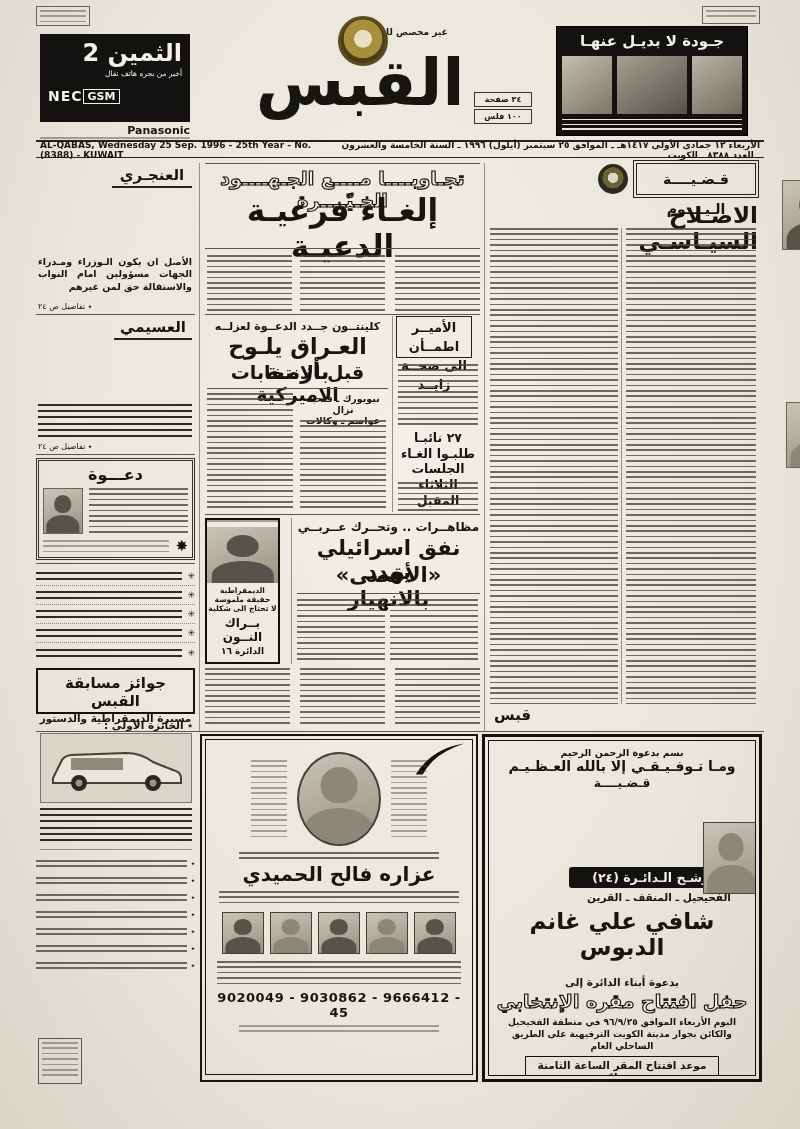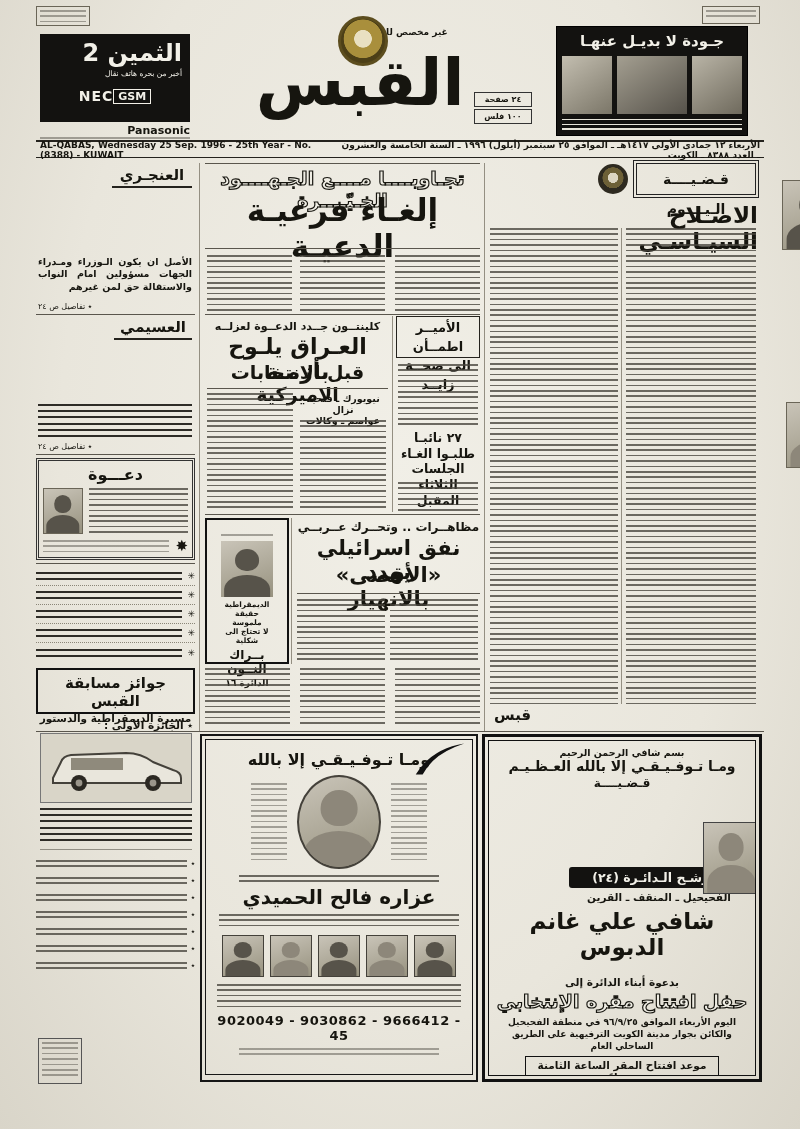--- a/index.html
+++ b/index.html
@@ -37,21 +37,21 @@
       <div class="ft lt" style="height:100%"></div>
     </div>
   <div class="abs" style="left:702px;top:6px;width:58px;height:18px;border:1px solid #6a6557;padding:3px">
       <div class="ft lt" style="height:100%"></div>
     </div>
   <div class="abs b center" style="left:348px;top:27px;width:124px;font-size:9px">غير مخصص للبيع</div>
 
   <div class="abs blackbox" style="left:40px;top:34px;width:150px;height:88px;padding:5px 8px">
     <div class="b" style="font-size:24px;text-align:right">الثمين 2</div>
     <div style="font-size:7.5px;text-align:right;margin-top:2px">أخبر من بحره هاتف نقال</div>
-    <div style="display:flex;justify-content:center;align-items:flex-end;margin-top:10px" dir="ltr">
+    <div style="display:flex;justify-content:flex-start;align-items:flex-end;margin-top:10px" dir="ltr">
       <span class="b" style="font-size:14px;letter-spacing:1px">NEC</span>
       <span class="b" style="font-size:11px;border:1px solid #f2f0e8;padding:0 4px">GSM</span>
     </div>
   </div>
   <div class="abs b" style="left:40px;top:124px;width:150px;font-size:11px;text-align:right" dir="ltr">Panasonic</div>
   <div class="abs ft lt" style="left:40px;top:137px;width:150px;height:5px"></div>
 
   <div class="abs seal gold" style="left:338px;top:16px;width:50px;height:50px"></div>
   <div class="abs b center" style="left:250px;top:48px;width:220px;font-size:64px;line-height:1.1">القبس</div>
   <div class="abs" style="left:474px;top:92px;width:58px">
@@ -101,30 +101,30 @@
   <div class="abs b center" style="left:207px;top:334px;width:181px;font-size:22px">العـراق يلـوح بأزمـة</div>
   <div class="abs b center" style="left:207px;top:361px;width:181px;font-size:19px">قبل الانتخابات الاميركية</div>
   <div class="hr" style="left:207px;top:388px;width:181px"></div>
   <div class="abs b center" style="left:300px;top:393px;width:86px;font-size:9.5px">
     <div>نيويورك ـ فتحية نزال</div>
     <div>عواصم ـ وكالات</div>
   </div>
   <div class="abs ft" style="left:300px;top:420px;width:86px;height:92px"></div>
   <div class="abs ft" style="left:207px;top:393px;width:86px;height:119px"></div>
 
-  <div class="abs b center" style="left:396px;top:316px;width:84px;height:42px;border:1.5px solid #24221d;font-size:13px;line-height:1.45;padding-top:2px">
+  <div class="abs b center" style="left:396px;top:316px;width:76px;height:42px;border:1.5px solid #24221d;font-size:13px;line-height:1.45;padding-top:2px">
     <div>الأميــر اطمــأن</div>
     <div>الى صحــة زايــد</div>
   </div>
   <div class="abs ft" style="left:398px;top:364px;width:80px;height:62px"></div>
   <div class="abs b center" style="left:396px;top:430px;width:84px;font-size:12.5px;line-height:1.25">٢٧ نائبـا طلبـوا الغـاء الجلسات الثلاثاء المقبل</div>
   <div class="abs ft" style="left:398px;top:482px;width:80px;height:30px"></div>
   <div class="hr" style="left:205px;top:514px;width:275px"></div>
 
-  <div class="abs" style="left:205px;top:518px;width:84px;height:146px;border:2px solid #111;padding:14px">
+  <div class="abs" style="left:205px;top:518px;width:75px;height:146px;border:2px solid #111;padding:0">
     <div class="ft lt" style="height:5px"></div>
     <div class="photo" style="height:56px;margin-top:2px"></div>
     <div class="b center" style="font-size:7.5px;margin-top:3px">الديمقراطية حقيقة ملموسة</div>
     <div class="b center" style="font-size:7.5px">لا تحتاج الى شكلية</div>
     <div class="b center" style="font-size:12px;margin-top:3px">بــراك النــون</div>
     <div class="b center" style="font-size:9px;margin-top:2px">الدائرة ١٦</div>
   </div>
 
   <div class="abs b center" style="left:297px;top:520px;width:183px;font-size:12px">مظاهــرات .. وتحــرك عــربــي</div>
   <div class="abs b center" style="left:297px;top:563px;width:183px;font-size:21px">«الأقصى» بالانهيار</div>
@@ -236,21 +236,20 @@
       <div class="ft lt" style="height:100%"></div>
     </div>
 
   <div class="abs" style="left:200px;top:734px;width:278px;height:348px;border:2px solid #161616">
     <div style="position:relative;margin:3px;border:1px solid #161616;height:336px;padding:6px;overflow:hidden">
       <div class="abs" style="right:6px;top:0;width:52px;height:38px">
         <svg viewBox="0 0 60 40" style="width:100%;height:100%">
             <path d="M2 38 Q20 8 58 2 Q34 10 22 22 Q14 30 10 38 Z" fill="#111"></path>
           </svg>
       </div>
-      <div class="b center" style="font-size:16px;margin-top:4px">ومـا تـوفـيـقـي إلا بالله</div>
       <div style="display:flex;justify-content:center;align-items:center;gap:10px;margin-top:6px">
         <div class="ft lt" style="width:36px;height:78px"></div>
         <div class="photo light" style="width:84px;height:94px;border-radius:50%;border:2px solid #44413a"></div>
         <div class="ft lt" style="width:36px;height:78px"></div>
       </div>
       <div class="ft" style="width:200px;height:7px;margin:6px auto 0"></div>
       <div class="b center" style="font-size:20px;margin-top:3px">عزاره فالح الحميدي</div>
       <div class="ft" style="width:240px;height:15px;margin:5px auto 0"></div>
       <div style="display:flex;justify-content:center;gap:6px;margin-top:6px">
         <div class="photo" style="width:42px;height:42px;border:1px solid #44413a"></div>
@@ -260,21 +259,21 @@
         <div class="photo" style="width:42px;height:42px;border:1px solid #44413a"></div>
       </div>
       <div class="ft" style="width:244px;height:24px;margin:7px auto 0"></div>
       <div class="b center" dir="ltr" style="font-size:13px;margin-top:5px;letter-spacing:.5px">9020049 - 9030862 - 9666412 - 45</div>
       <div class="ft lt" style="width:200px;height:7px;margin:5px auto 0"></div>
     </div>
   </div>
 
   <div class="abs" style="left:482px;top:734px;width:280px;height:348px;border:3px solid #111">
     <div style="position:relative;margin:3px;border:1px solid #111;height:336px;padding:6px;overflow:hidden">
-      <div class="b center" style="font-size:9.5px">بسم شافي الرحمن الرحيم</div>
+      <div class="b center" style="font-size:9.5px">بسم بدعوة الرحمن الرحيم</div>
       <div class="b center" style="font-size:14px;letter-spacing:1px">ومـا تـوفـيـقـي إلا بالله العـظـيـم</div>
       <div class="b center" style="font-size:12px;margin-top:2px">قـضـيــــة</div>
       <div class="abs photo light" style="left:10px;top:32px;width:56px;height:72px;border:1px solid #444"></div>
       <div class="blackbox b center" style="margin:5px 4px 0 74px;font-size:12.5px;padding:3px 0;border-radius:3px">مـرشـح الـدائـرة (٢٤)</div>
       <div class="b center" style="margin-left:74px;font-size:10.5px;margin-top:3px">الفحيحيل ـ المنقف ـ القرين</div>
       <div class="b center" style="font-size:23px;margin-top:5px">شافي علي غانم الدبوس</div>
       <div class="b center" style="font-size:10.5px;margin-top:16px">بدعوة أبناء الدائرة إلى</div>
       <div class="b center outline" style="font-size:19px;margin-top:2px">حفل افتتاح مقره الإنتخابي</div>
       <div class="b center" style="font-size:9px;line-height:1.35;margin:4px 8px 0">اليوم الأربعاء الموافق ٩٦/٩/٢٥ في منطقة الفحيحيل والكائن بجوار مدينة الكويت الترفيهية على الطريق الساحلي العام</div>
       <div class="b center" style="border:1.5px solid #111;margin:4px 30px 0;padding:2px 0;font-size:10.5px">موعد افتتاح المقر الساعة الثامنة مساءً</div>

